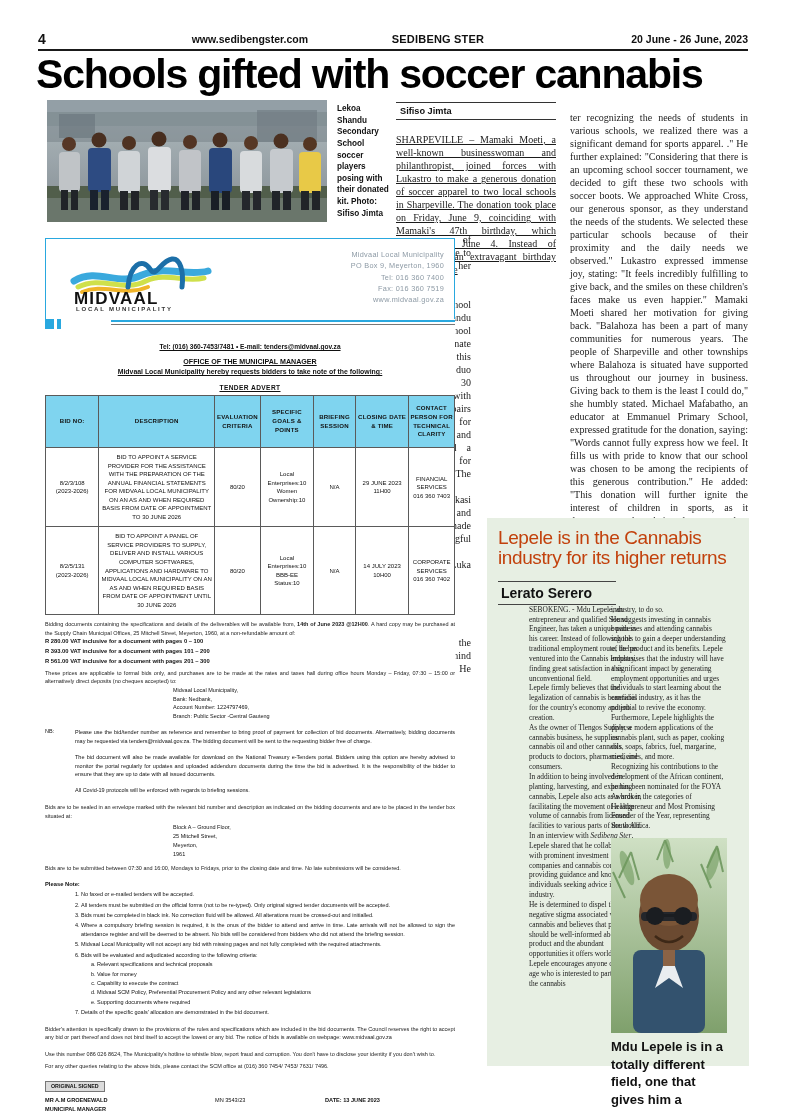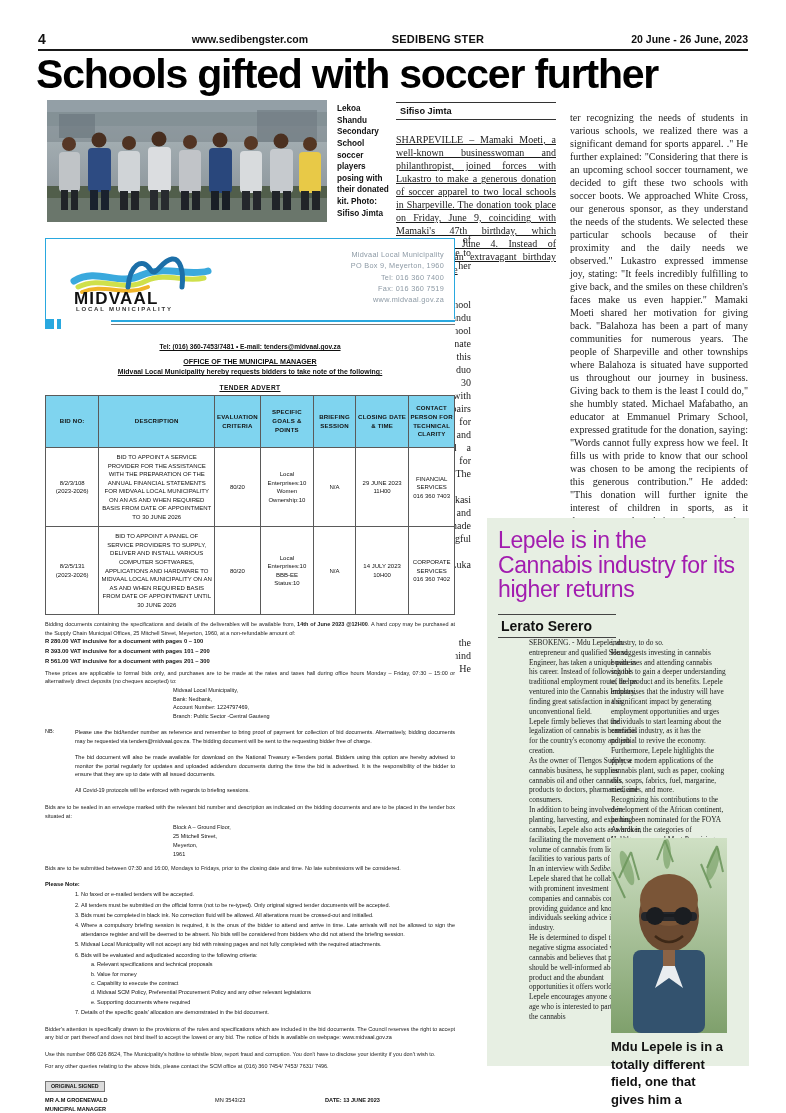--- a/index.html
+++ b/index.html
@@ -87,21 +87,21 @@
   .origsigned{display:inline-block;background:#dcdcdc;border:1px solid #777;
               font-size:5.3px;font-weight:bold;padding:1.5px 5px;margin-top:10px;}
   .signrow{display:flex;margin-top:4px;font-size:5.6px;font-weight:bold;line-height:1.5;}
   .signrow .sl{flex:1;}
   .signrow .sm{flex:0 0 110px;text-align:left;font-weight:normal;}
   .signrow .sr{flex:0 0 130px;text-align:left;}
 
   
   .cannabis{position:absolute;left:487px;top:518px;width:262px;height:548px;
             background:#e7efe3;padding:10px 11px 8px 11px;box-sizing:border-box;}
-  .can-head{font-size:23px;line-height:1.07;font-weight:normal;color:#a21caf;
+  .can-head{font-size:19px;line-height:1.07;font-weight:normal;color:#c2410c;
             letter-spacing:-.4px;}
   .can-byline{margin-top:12px;width:118px;}
   .can-byline .br1{height:1px;background:#444;}
   .can-byline .bn{font-size:14px;font-weight:bold;padding:3px 2px 3px 3px;}
   .can-byline .br2{height:1px;background:#444;}
   .ccol{position:absolute;font-family:"Liberation Serif",serif;font-size:7.4px;
         line-height:1.33;text-align:left;color:#1b1b1b;}
   #cc1{left:0;width:113px;margin-left:42px;}
   #cc2{left:124px;width:116px;}
   .can-photo{position:absolute;left:124px;top:320px;width:116px;height:195px;overflow:hidden;}
@@ -115,21 +115,21 @@
 <div class="page">
 
   <div class="masthead">
     <div class="mh-pageno">4</div>
     <div class="mh-site">www.sedibengster.com</div>
     <div class="mh-title">SEDIBENG STER</div>
     <div class="mh-date">20 June - 26 June, 2023</div>
   </div>
   <div class="mh-rule"></div>
 
-  <div class="headline">Schools gifted with soccer further</div>
+  <div class="headline">Schools gifted with soccer cannabis</div>
 
   <div class="photo">
     <svg width="280" height="122" viewBox="0 0 280 122">
       <defs>
         <linearGradient id="sky" x1="0" y1="0" x2="0" y2="1">
           <stop offset="0" stop-color="#b9c4c9"></stop>
             <stop offset="1" stop-color="#8a9399"></stop>
         </linearGradient>
       </defs>
       <rect width="280" height="122" fill="url(#sky)"></rect>

